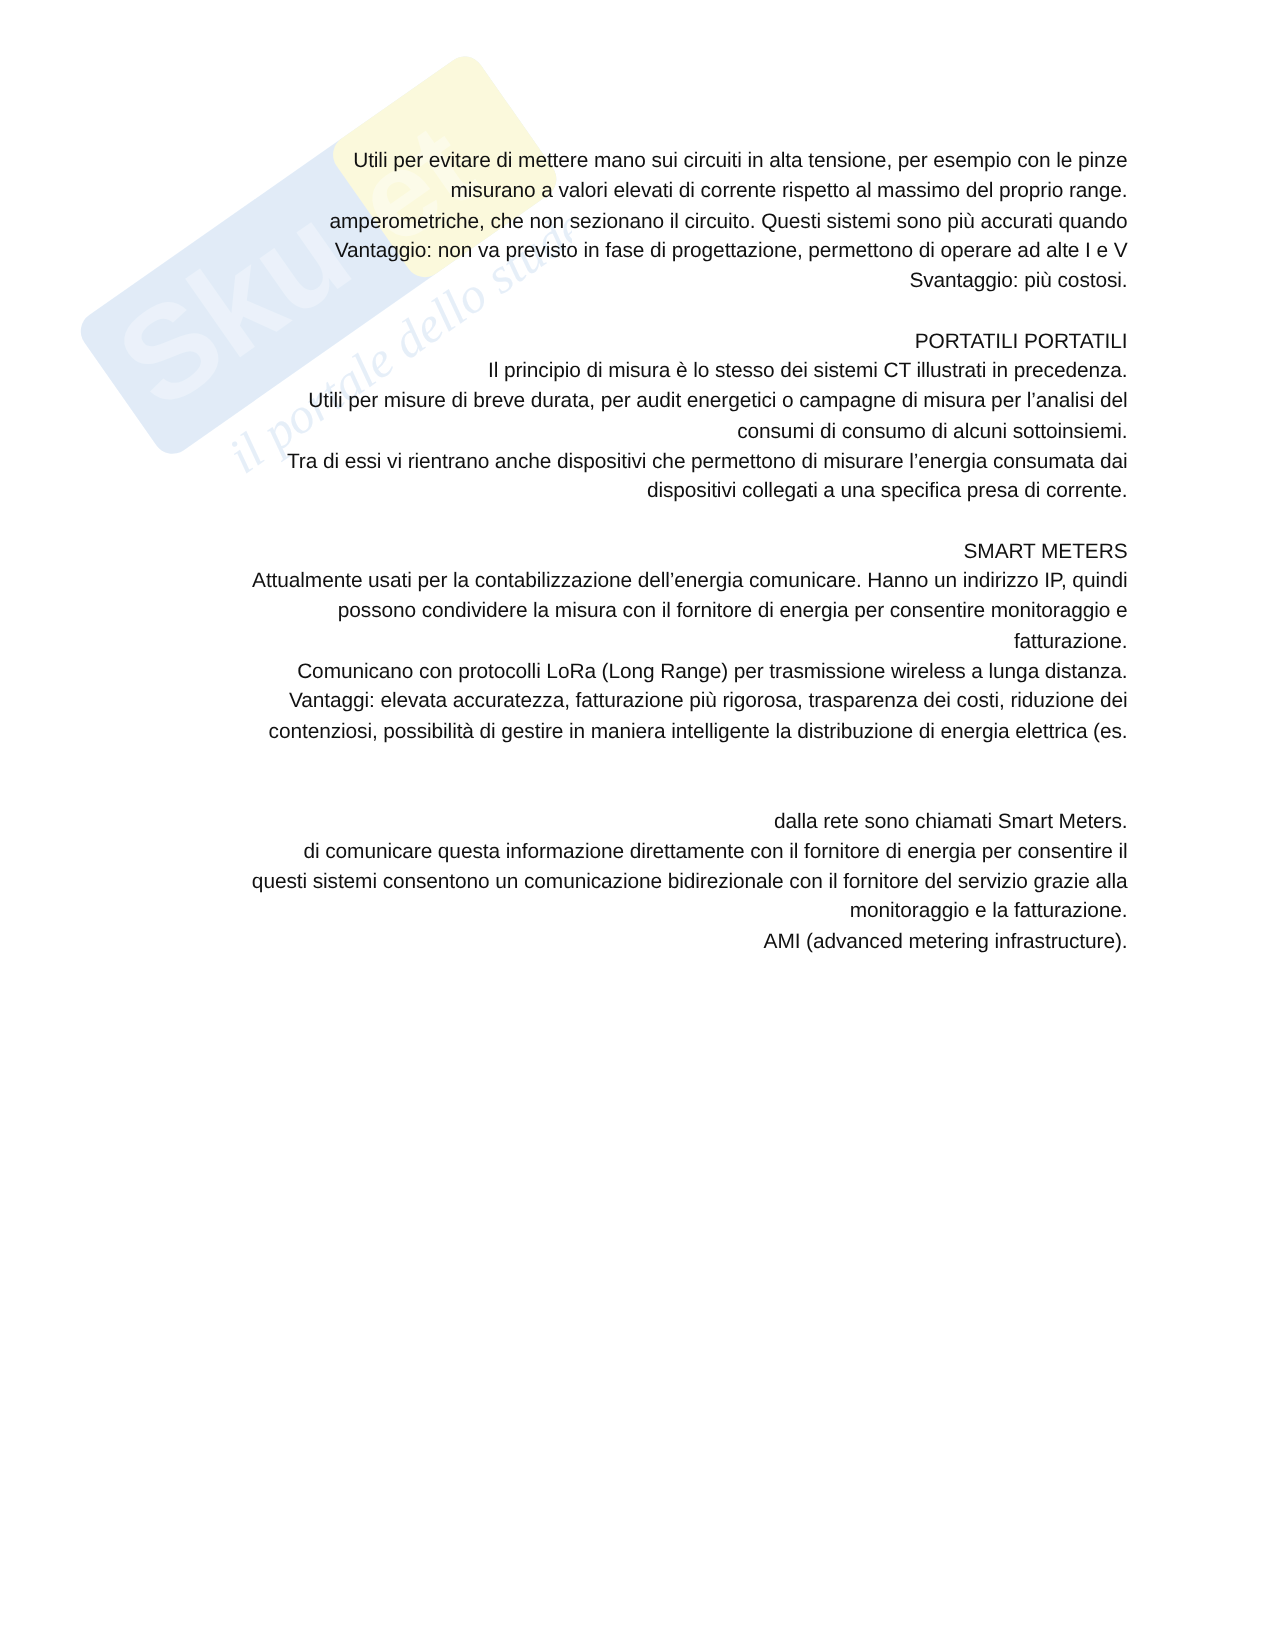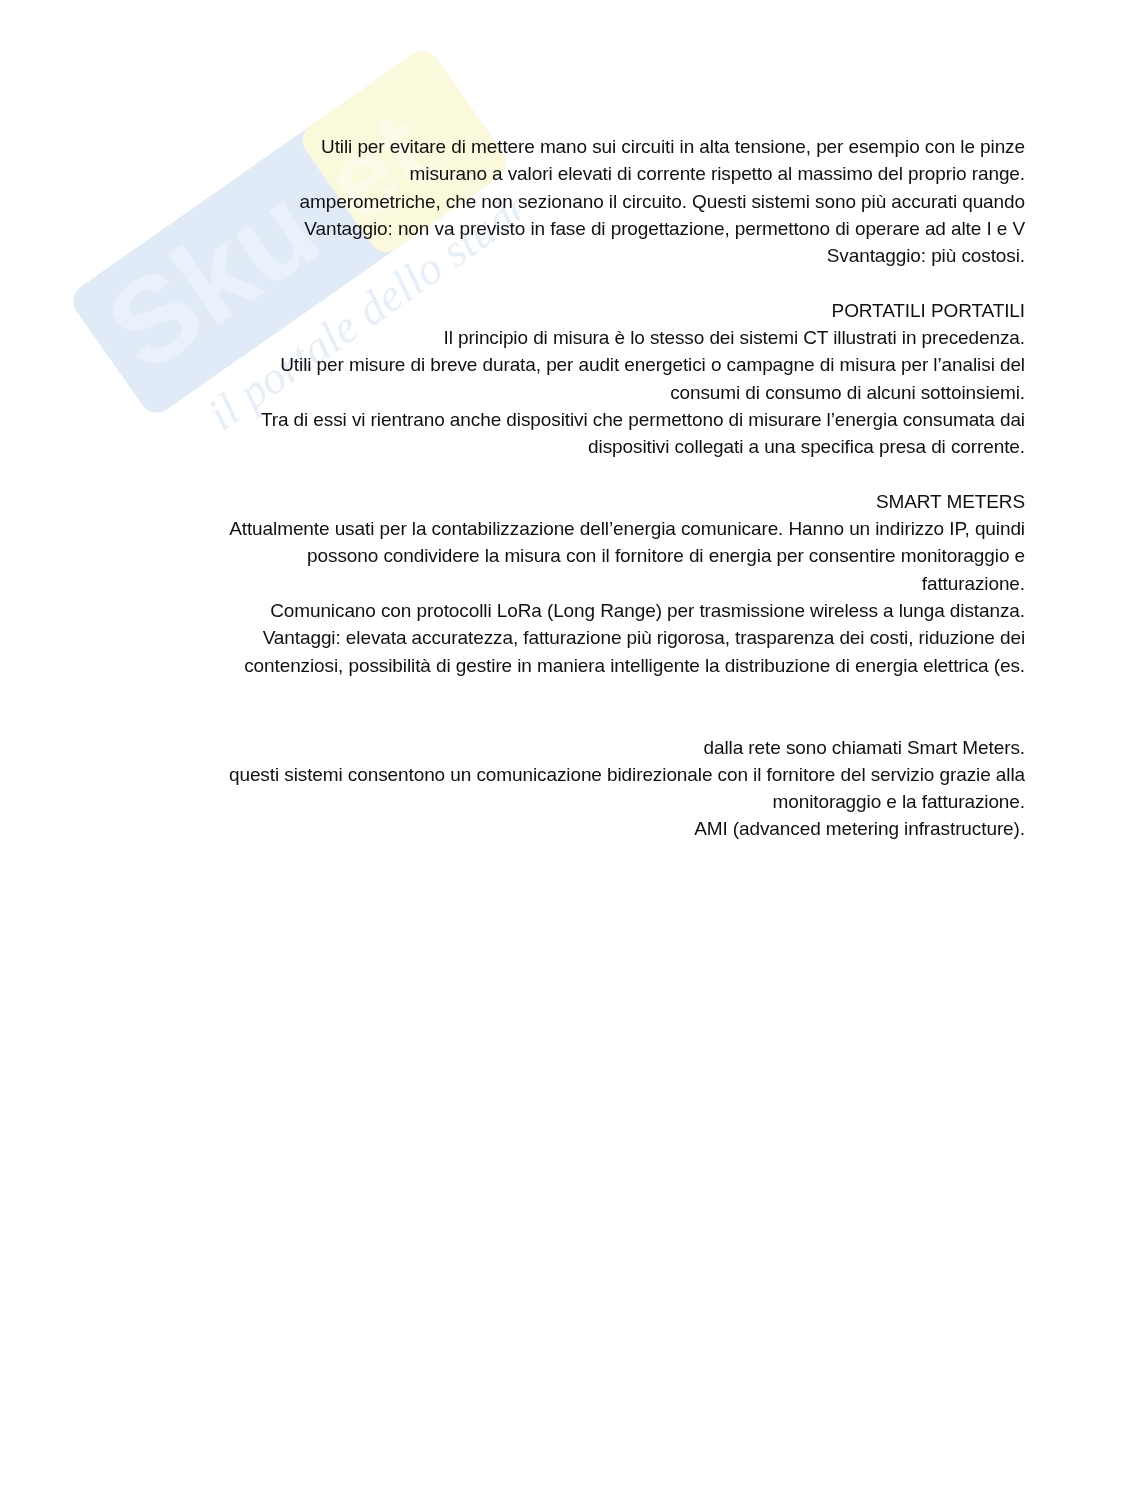--- a/index.html
+++ b/index.html
@@ -92,18 +92,19 @@
     <span class="line">fatturazione.</span>
     <span class="line">Comunicano con protocolli LoRa (Long Range) per trasmissione wireless a lunga distanza.</span>
     <span class="line">Vantaggi: elevata accuratezza, fatturazione più rigorosa, trasparenza dei costi, riduzione dei</span>
     <span class="line">contenziosi, possibilità di gestire in maniera intelligente la distribuzione di energia elettrica (es.</span>
   </section>
 
   <div class="gap2"></div>
 
   <section class="block">
     <span class="line">dalla rete sono chiamati Smart Meters.</span>
+    <span class="line">di comunicare questa informazione direttamente con il fornitore di energia per consentire il</span>
     <span class="line">questi sistemi consentono un comunicazione bidirezionale con il fornitore del servizio grazie alla</span>
     <span class="line">monitoraggio e la fatturazione.</span>
     <span class="line">AMI (advanced metering infrastructure).</span>
   </section>
 
 </main>
 
 </body></html>

